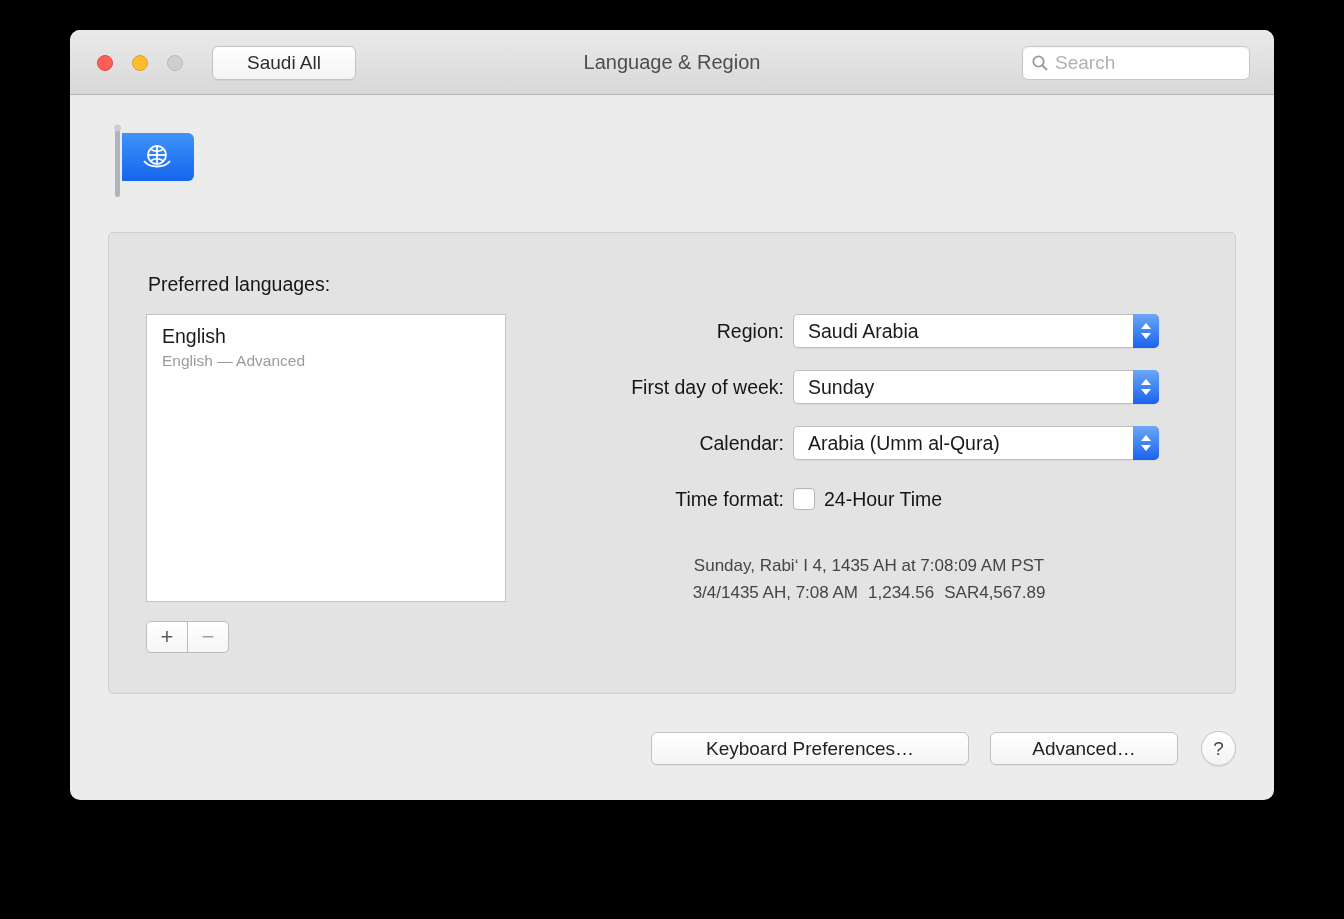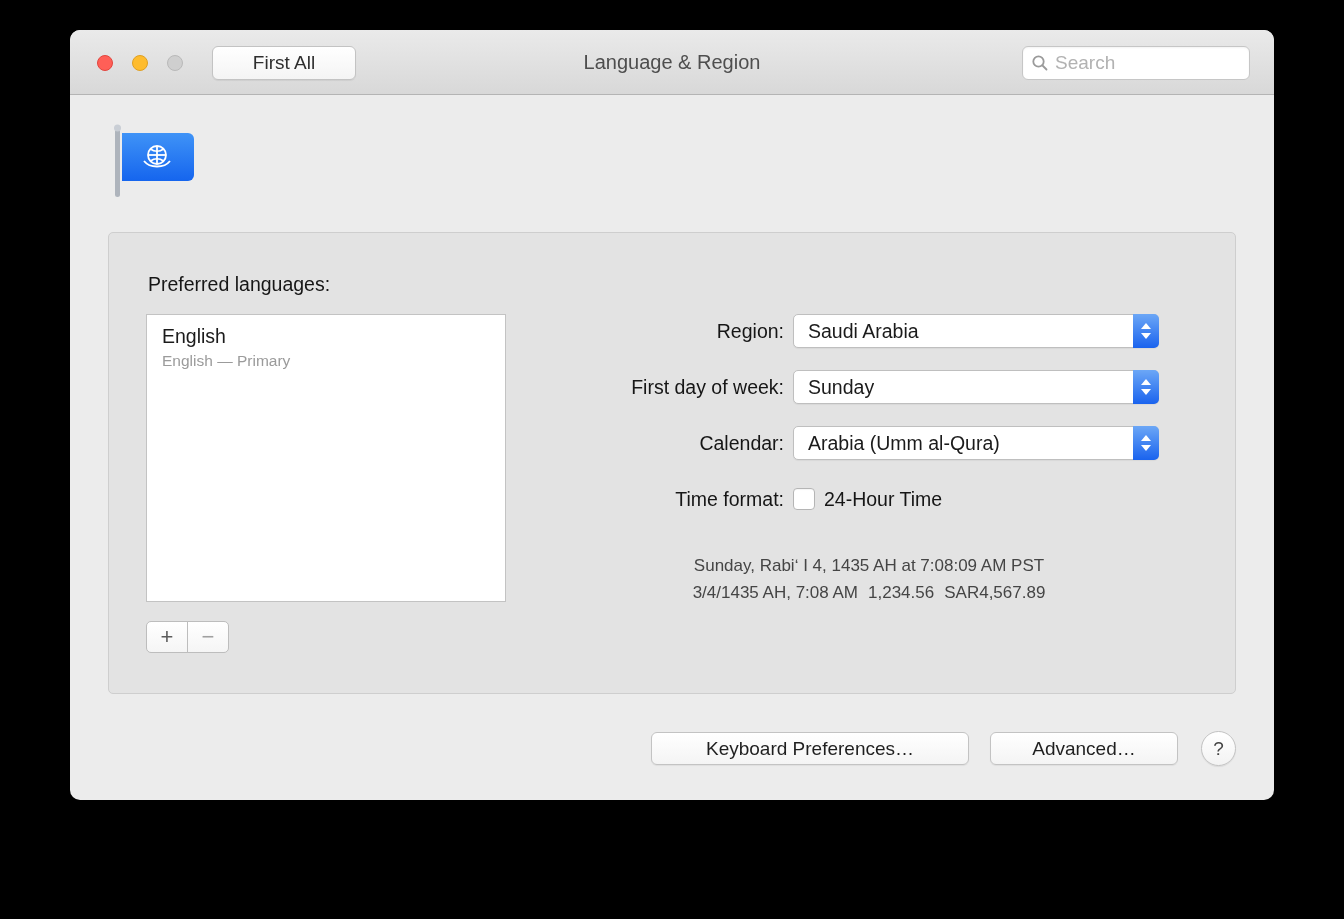--- a/index.html
+++ b/index.html
@@ -97,21 +97,21 @@
 
 <div class="window">
 
   <div class="titlebar">
     <div class="title">Language &amp; Region</div>
     <div class="traffic-lights">
       <span class="tl red"></span>
       <span class="tl yellow"></span>
       <span class="tl gray"></span>
     </div>
-    <button class="show-all">First All</button>
+    <button class="show-all">Saudi All</button>
     <div class="search">
       <svg width="18" height="18" viewBox="0 0 18 18">
         <circle cx="7.5" cy="7.5" r="5.2" fill="none" stroke="#9a9a9a" stroke-width="1.8"></circle>
         <line x1="11.5" y1="11.5" x2="15.5" y2="15.5" stroke="#9a9a9a" stroke-width="1.8" stroke-linecap="round"></line>
       </svg>
       <input placeholder="Search" style="">
     </div>
   </div>
 
   <div class="header">
@@ -135,21 +135,21 @@
       </g>
     </svg>
   </div>
 
   <div class="panel">
     <div class="pl-label">Preferred languages:</div>
 
     <div class="lang-list">
       <div class="lang-item">
         <div class="lang-name">English</div>
-        <div class="lang-detail">English — Primary</div>
+        <div class="lang-detail">English — Advanced</div>
       </div>
     </div>
 
     <div class="seg-group">
       <button class="seg add">+</button>
       <button class="seg remove">−</button>
     </div>
 
     <div class="row" style="top:81px">
       <div class="row-label">Region:</div>

